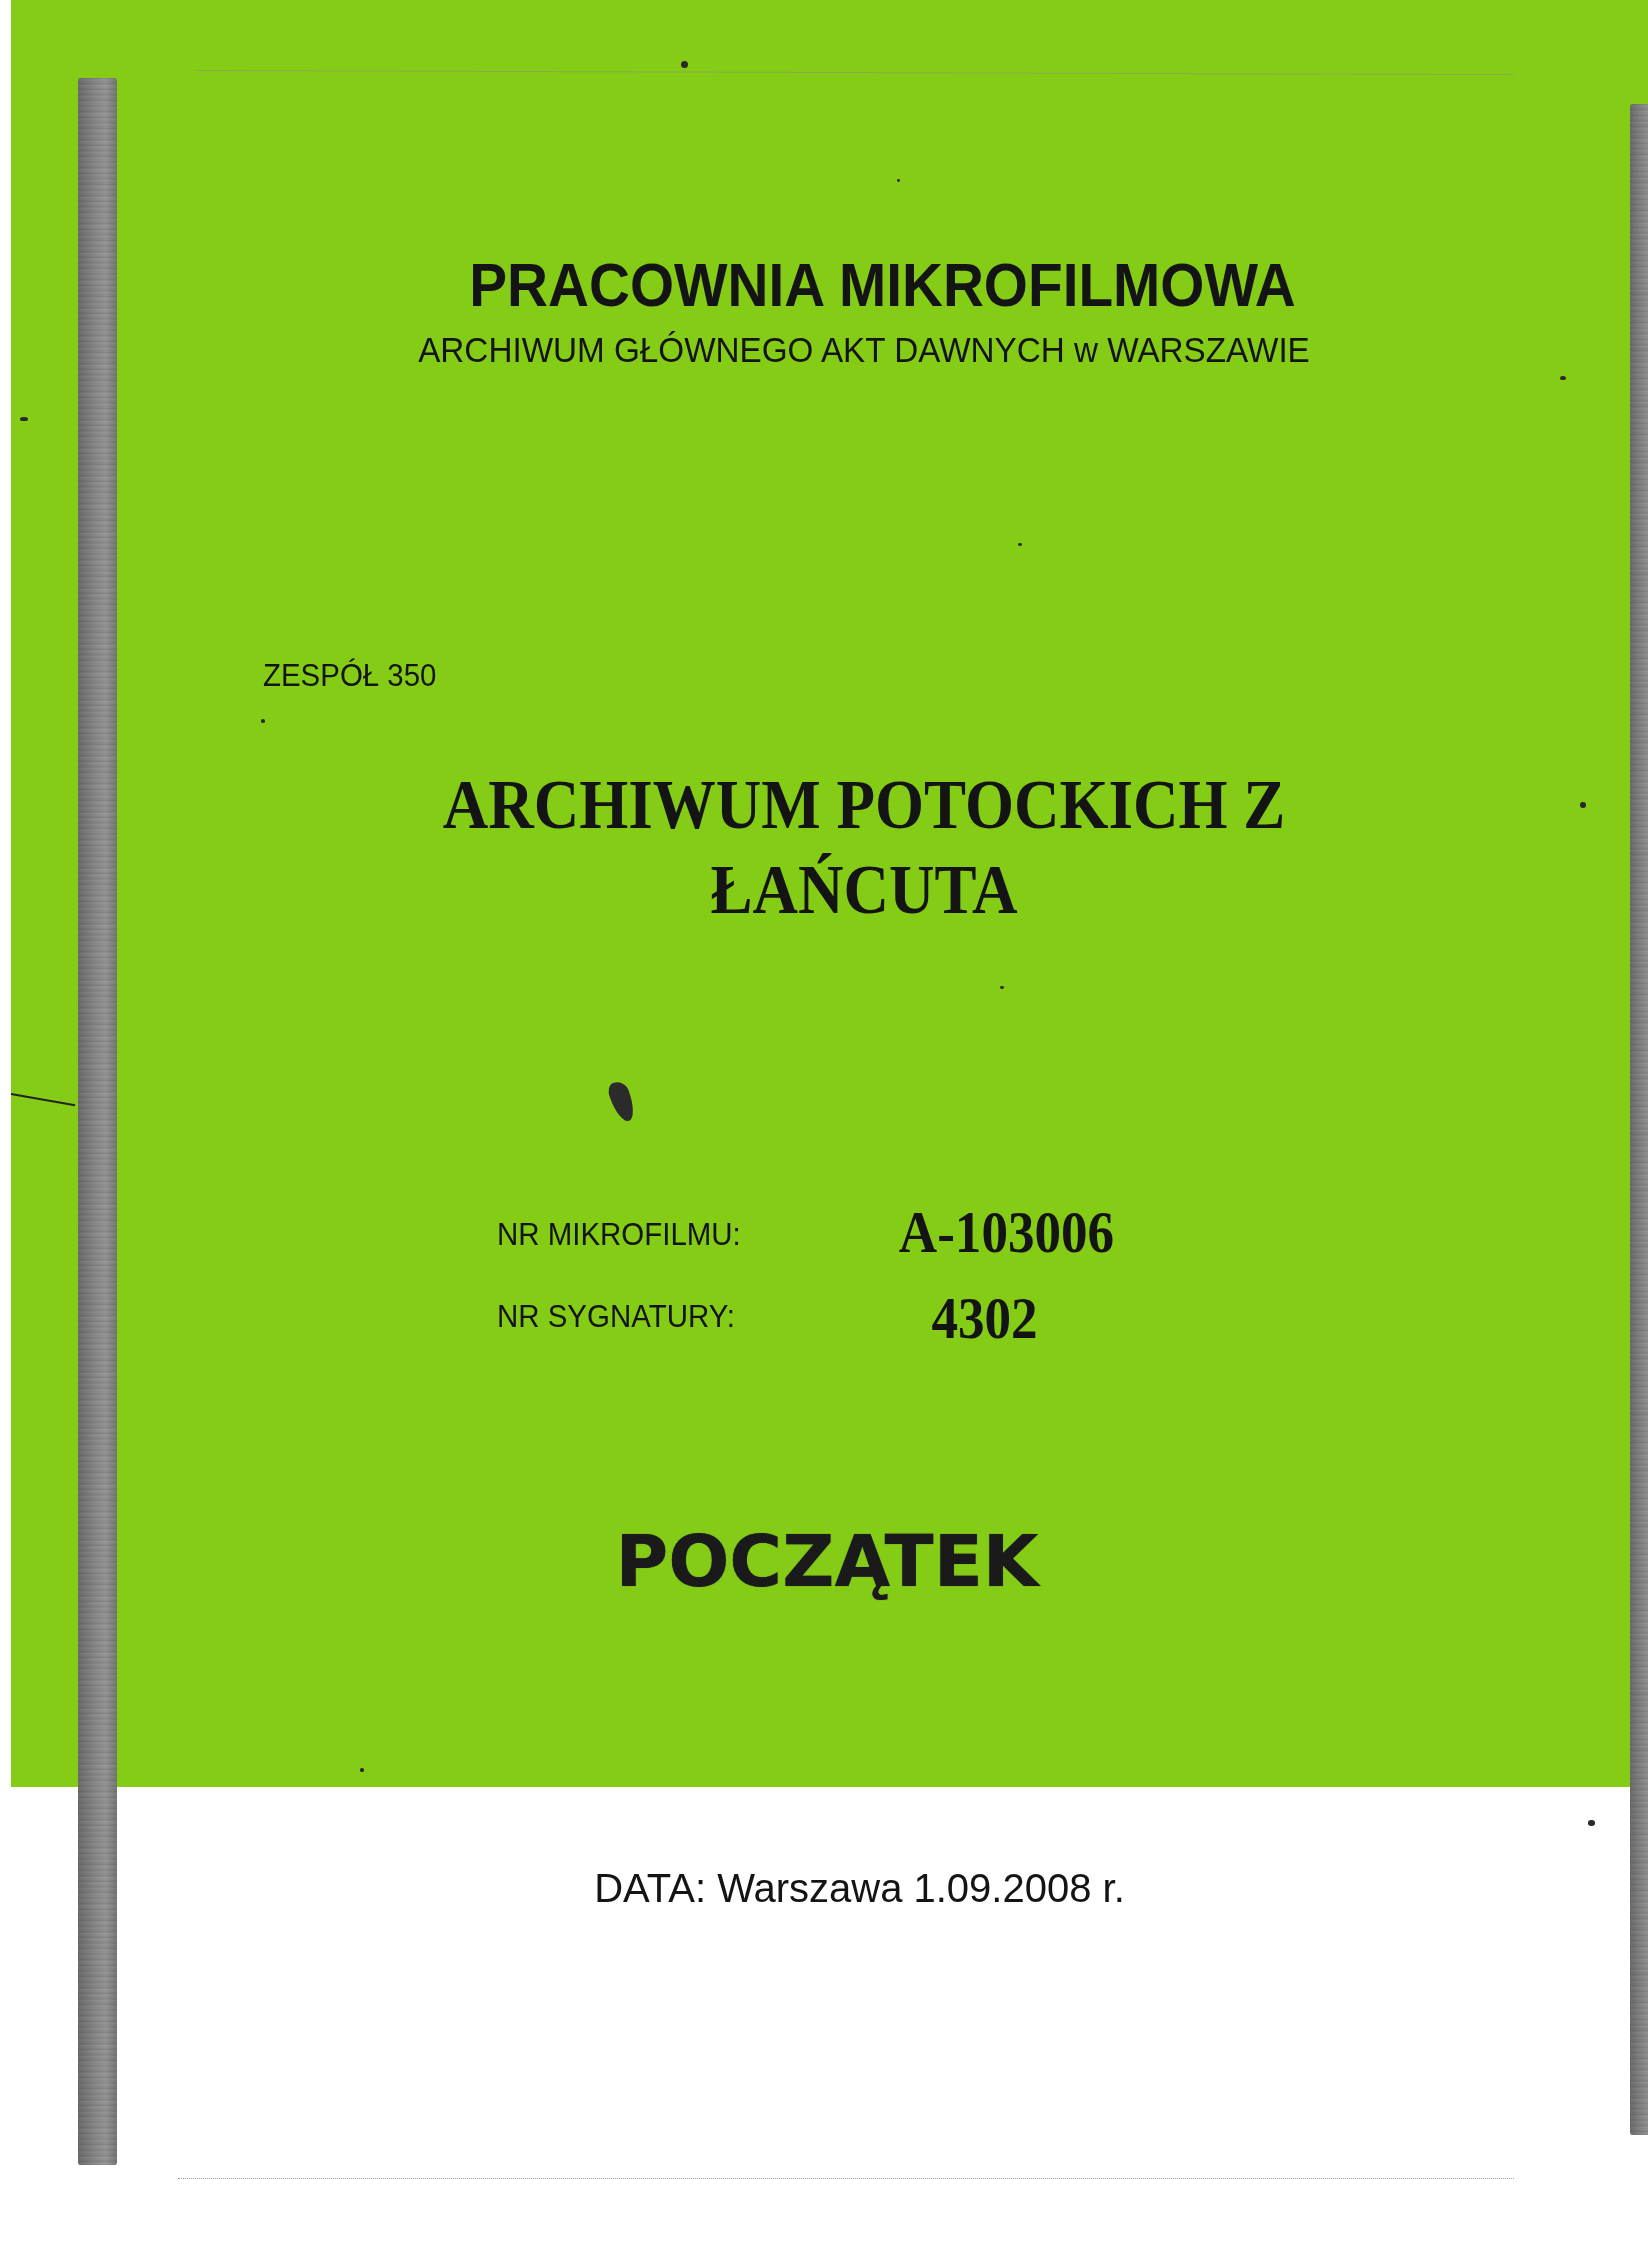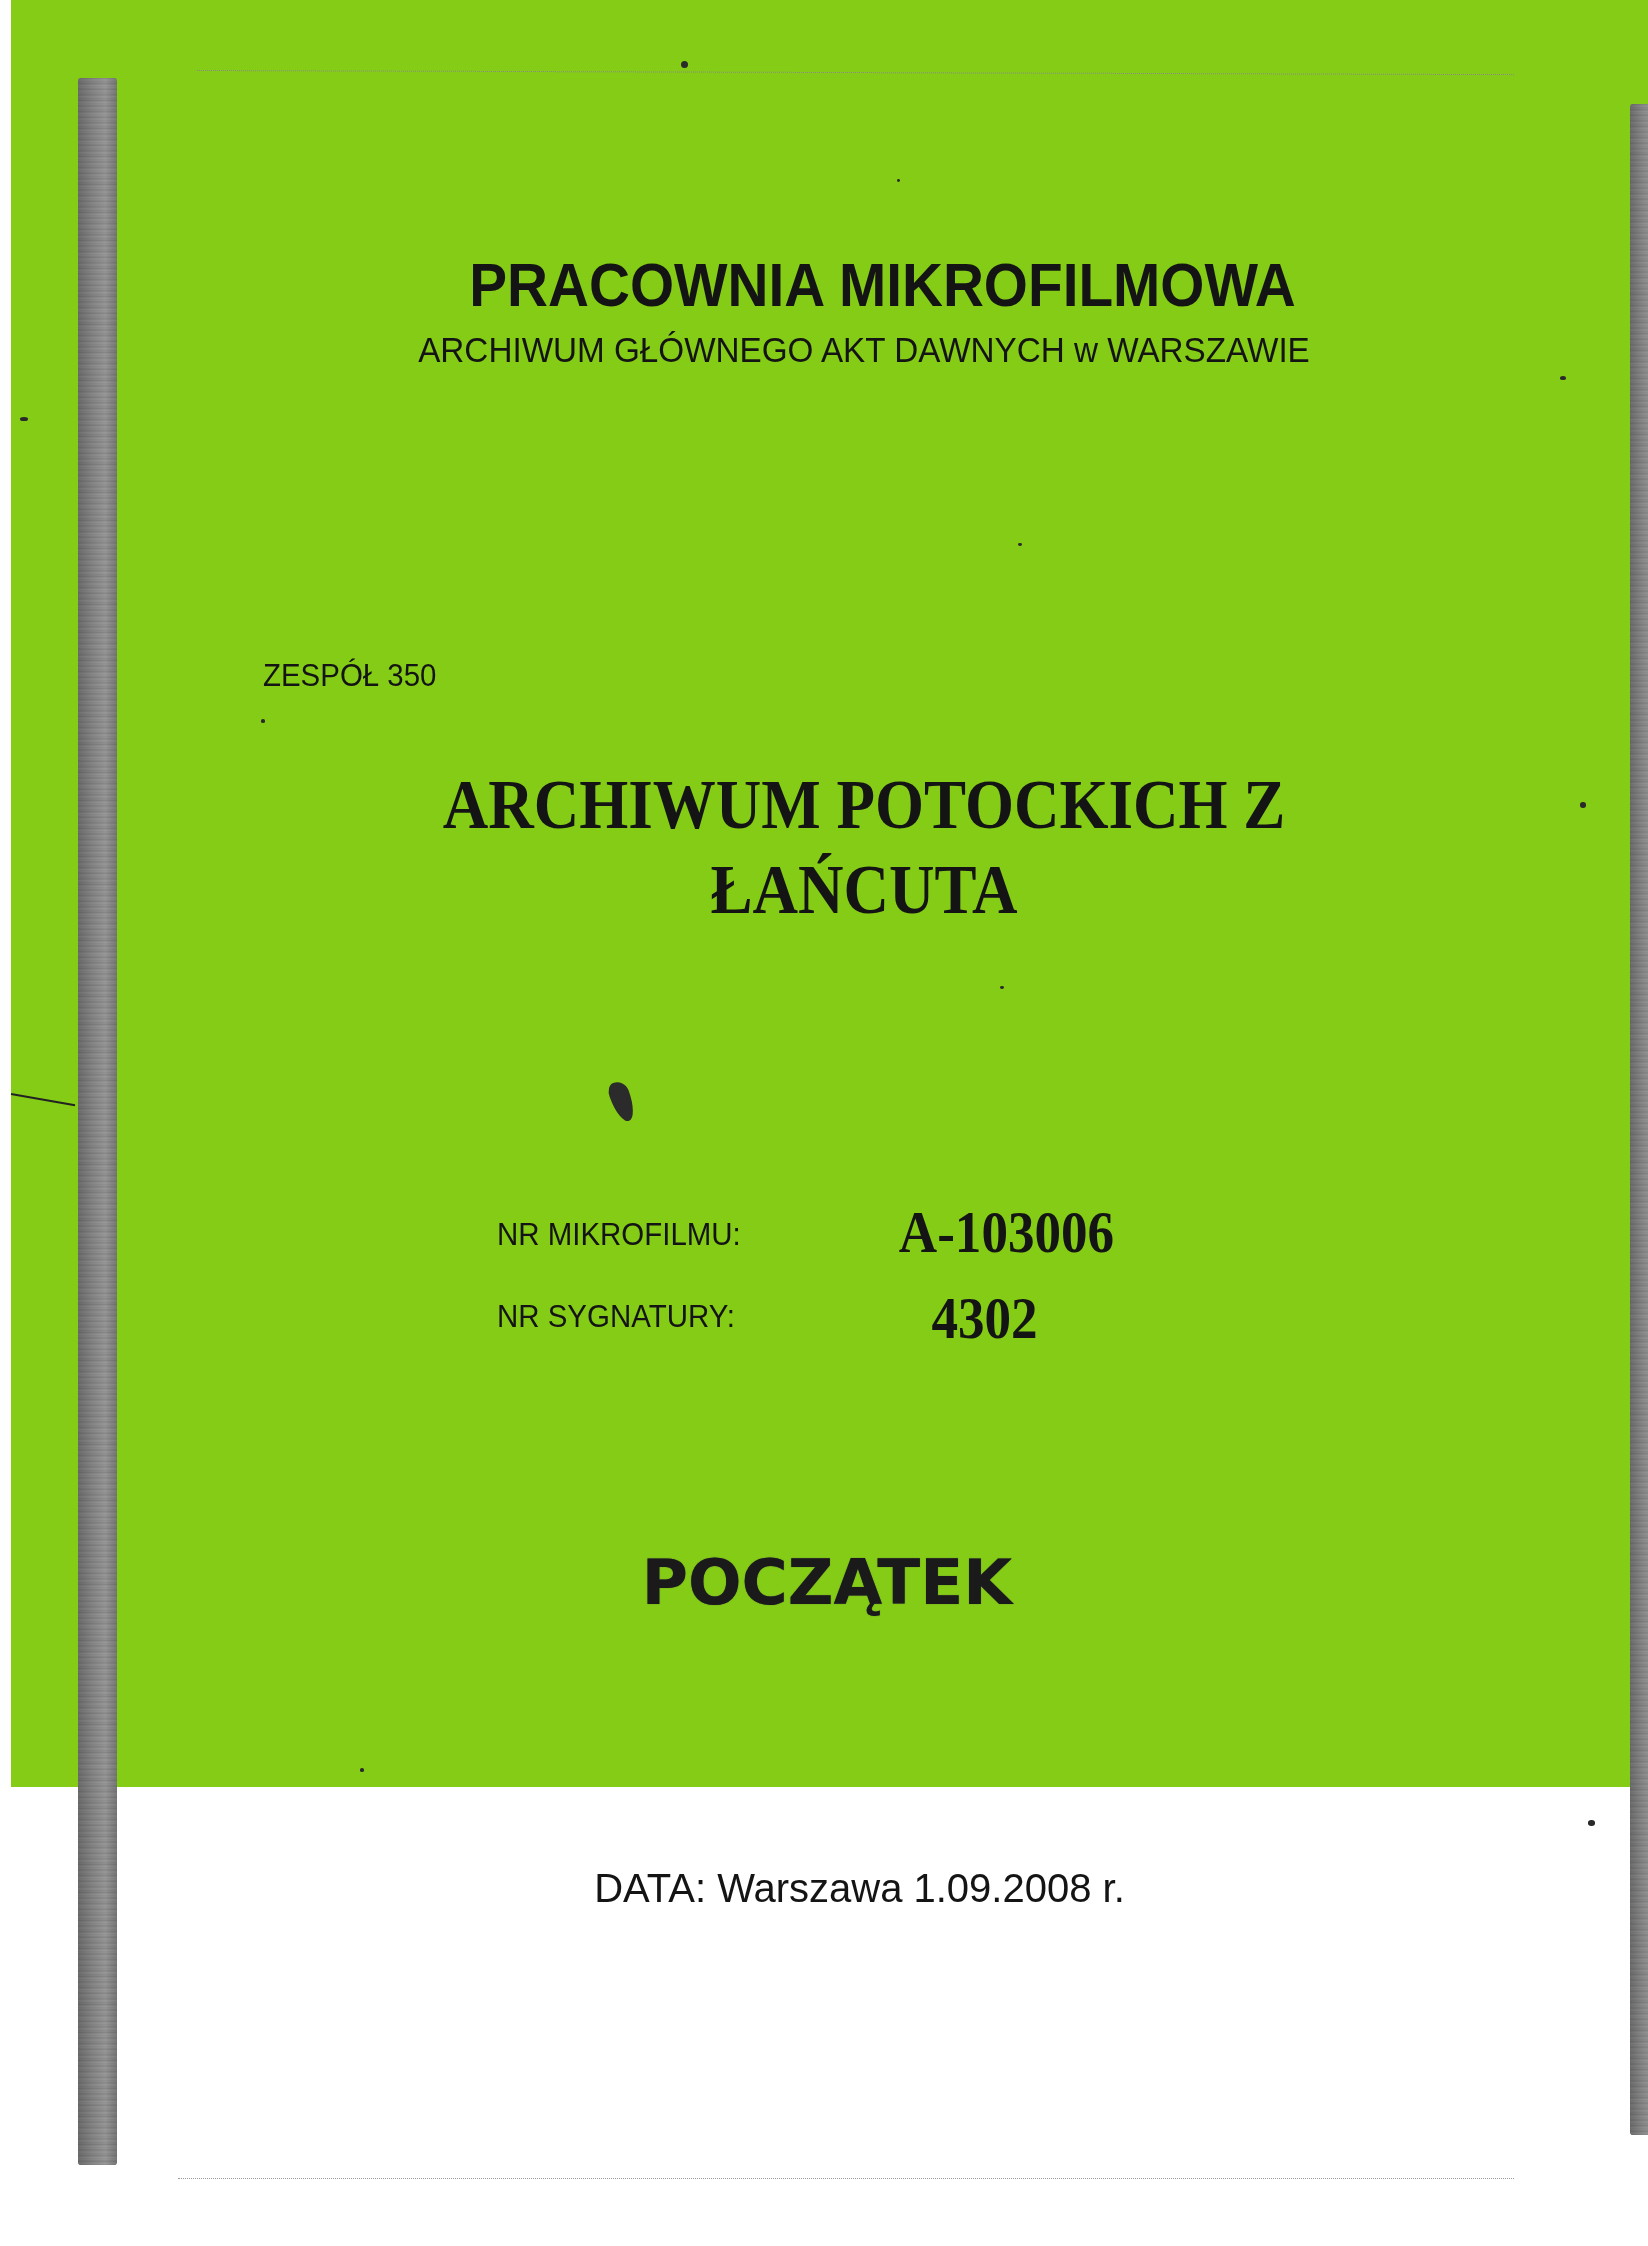--- a/index.html
+++ b/index.html
@@ -152,25 +152,24 @@
     }
     .value-mikrofilm { left: 810px; top: 1198px; }
     .value-sygnatura { left: 788px; top: 1284px; }
 
     .poczatek {
       position: absolute;
       left: 519px;
       top: 1519px;
       width: 594px;
       text-align: center;
-      font-size: 63px;
+      font-size: 72px;
       font-weight: 700;
       color: #1a1a1a;
       text-shadow: 0 0 0.9px #444;
-      margin-top: 27px;
     }
     .data-line {
       position: absolute;
       left: 547px;
       top: 1866px;
       width: 603px;
       text-align: center;
       font-size: 40px;
     }
   </style>

